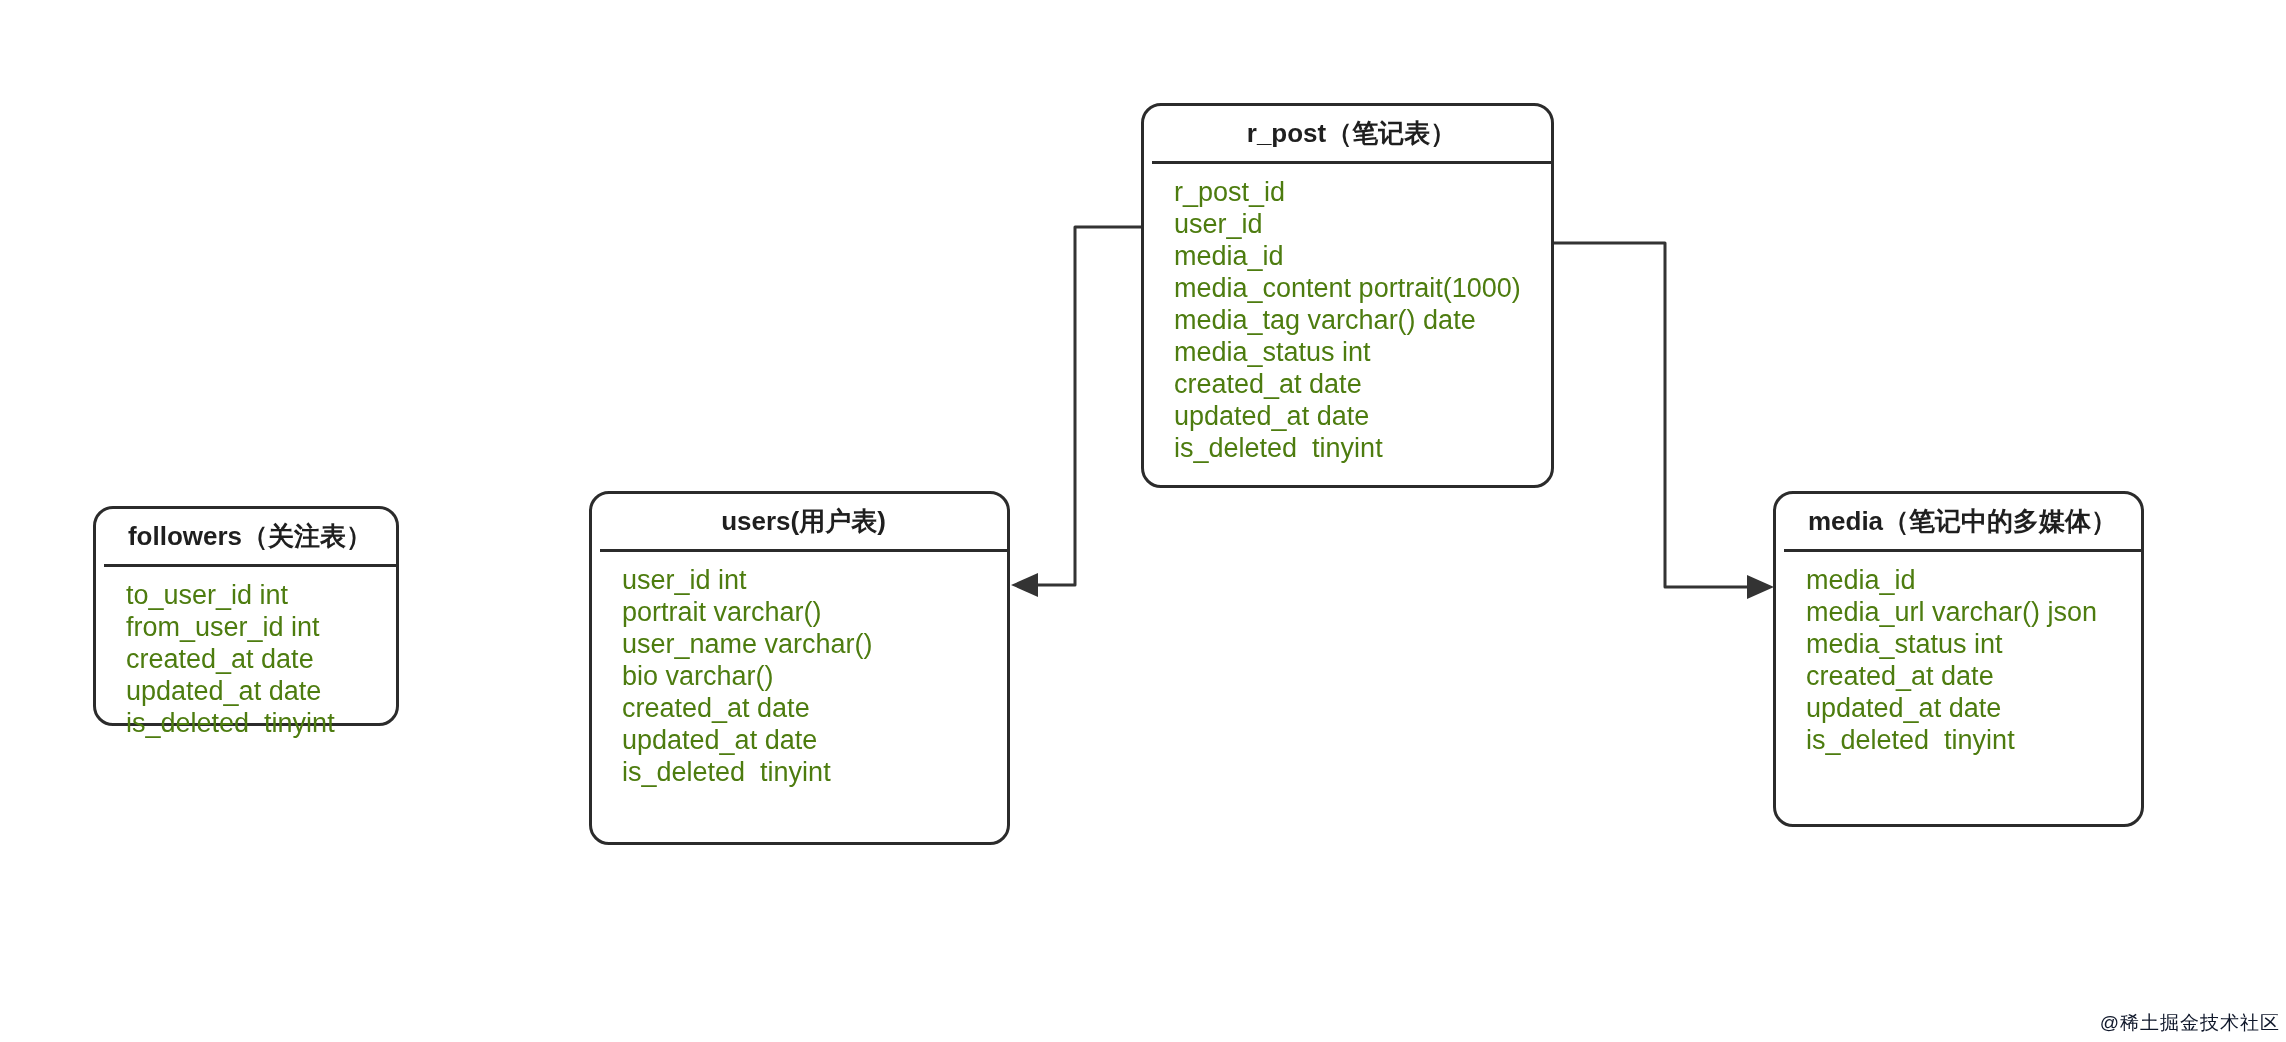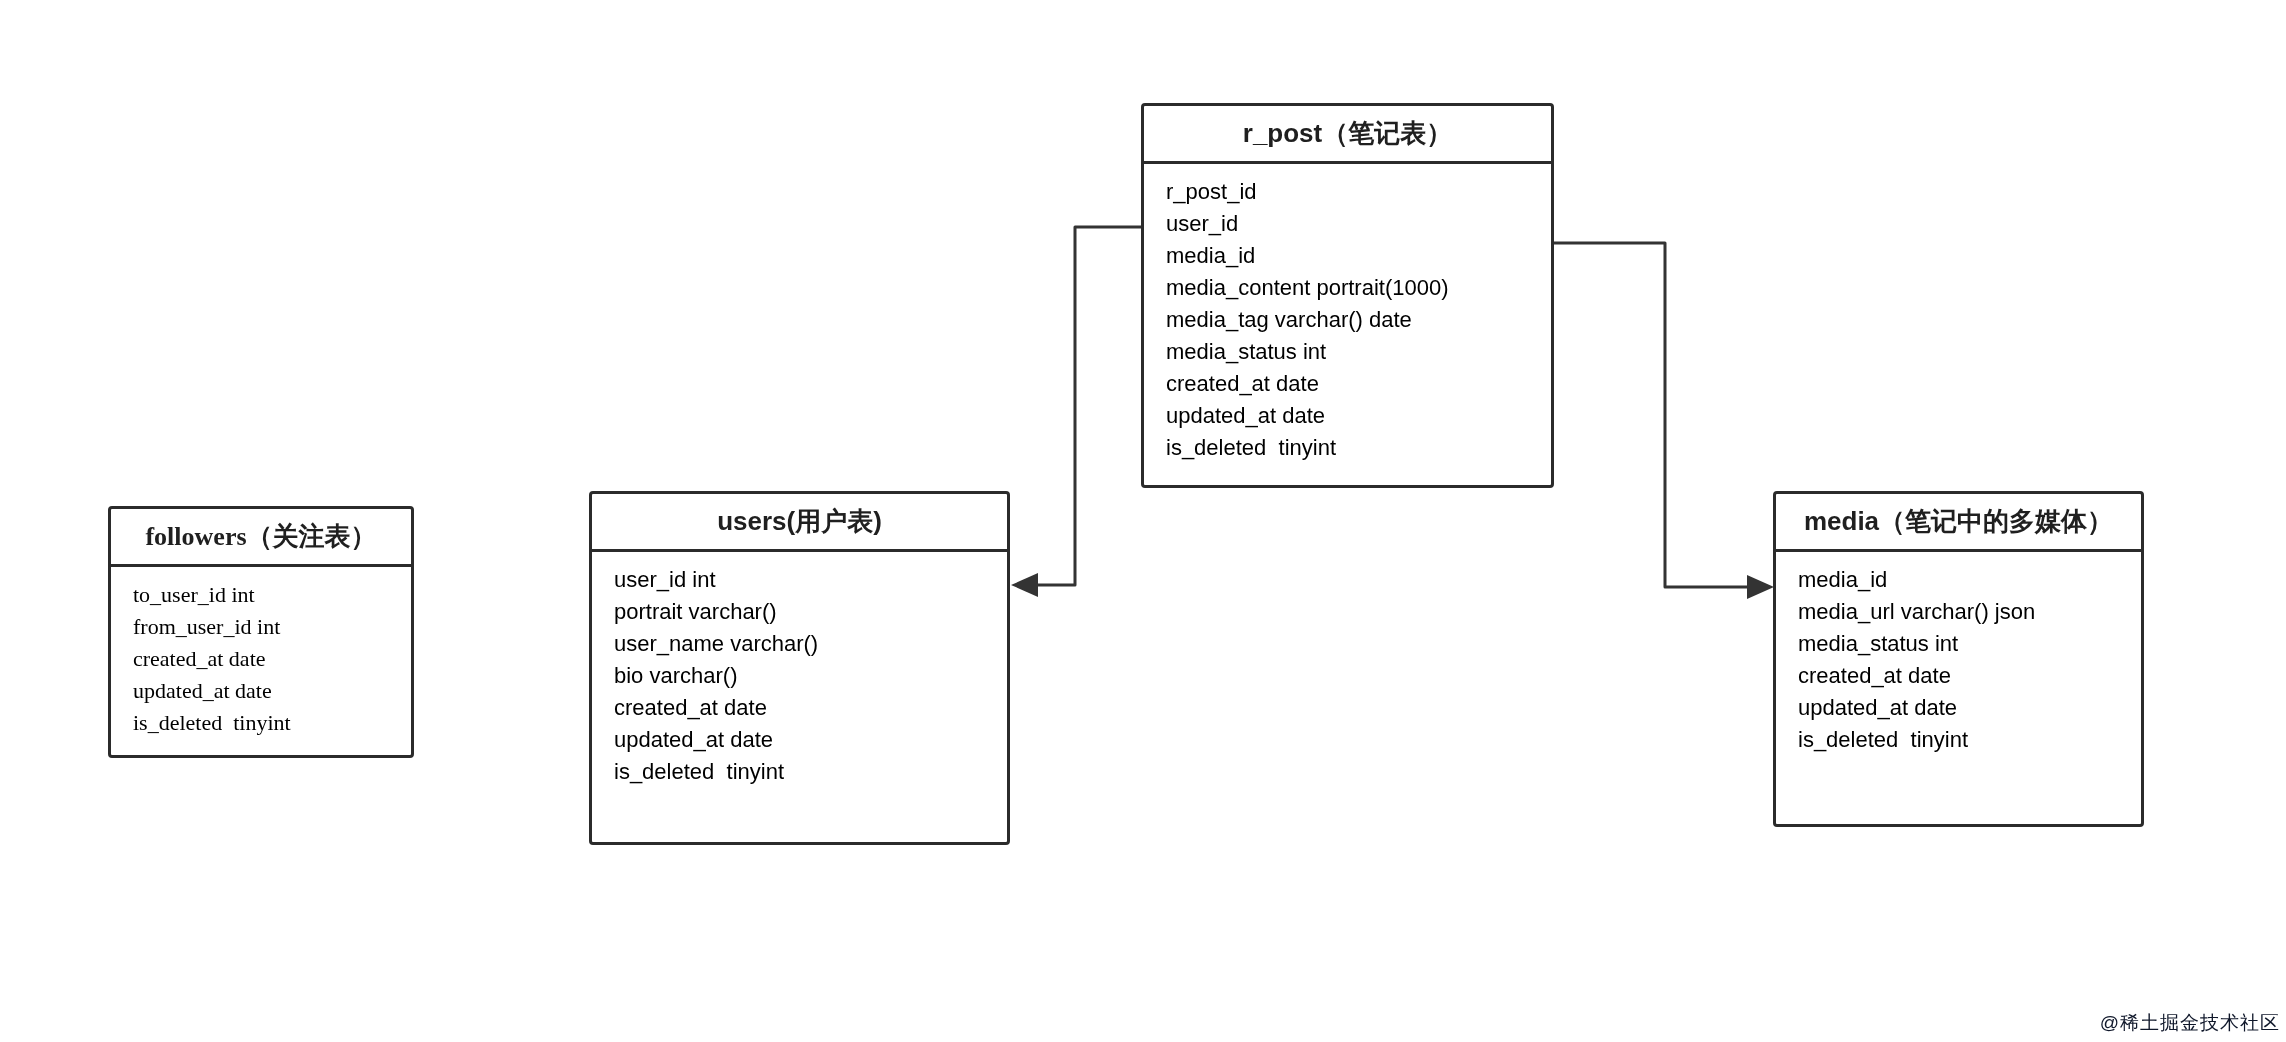--- a/index.html
+++ b/index.html
@@ -24,48 +24,49 @@
   }
   .conn-arrow {
     fill: #333333;
     stroke: none;
   }
   .entity-table {
     position: absolute;
     box-sizing: border-box;
     background: #ffffff;
     border: 3.5px solid #2b2b2b;
-    border-radius: 4px;
+    border-radius: 20px;
     color: #333333;
+    padding-left: 8px;
   }
   .table-header {
     box-sizing: border-box;
     height: 58px;
     border-bottom: 3.5px solid #2b2b2b;
     display: flex;
     align-items: center;
     justify-content: center;
   }
   .table-title {
     font-size: 26px;
     font-weight: bold;
     color: #1f1f1f;
     white-space: pre;
   }
   .table-body {
     box-sizing: border-box;
     padding: 12px 20px 0 22px;
   }
   .field-row {
-    font-size: 22px;
+    font-size: 27px;
     line-height: 32px;
     white-space: pre;
-    color: #000000;
+    color: #4d7c0f;
   }
-  #table-followers { left:  108px; top: 506px; width: 306px; height: 252px; font-family: Liberation Serif, serif; }
+  #table-followers { left:  93px; top: 506px; width: 306px; height: 220px; }
   #table-users     { left: 589px; top: 491px; width: 421px; height: 354px; }
   #table-r-post    { left: 1141px; top: 103px; width: 413px; height: 385px; }
   #table-media     { left: 1773px; top: 491px; width: 371px; height: 336px; }
   .watermark {
     position: absolute;
     right: 6px;
     bottom: 6px;
     font-size: 19px;
     color: #0f172a;
     letter-spacing: 1px;

